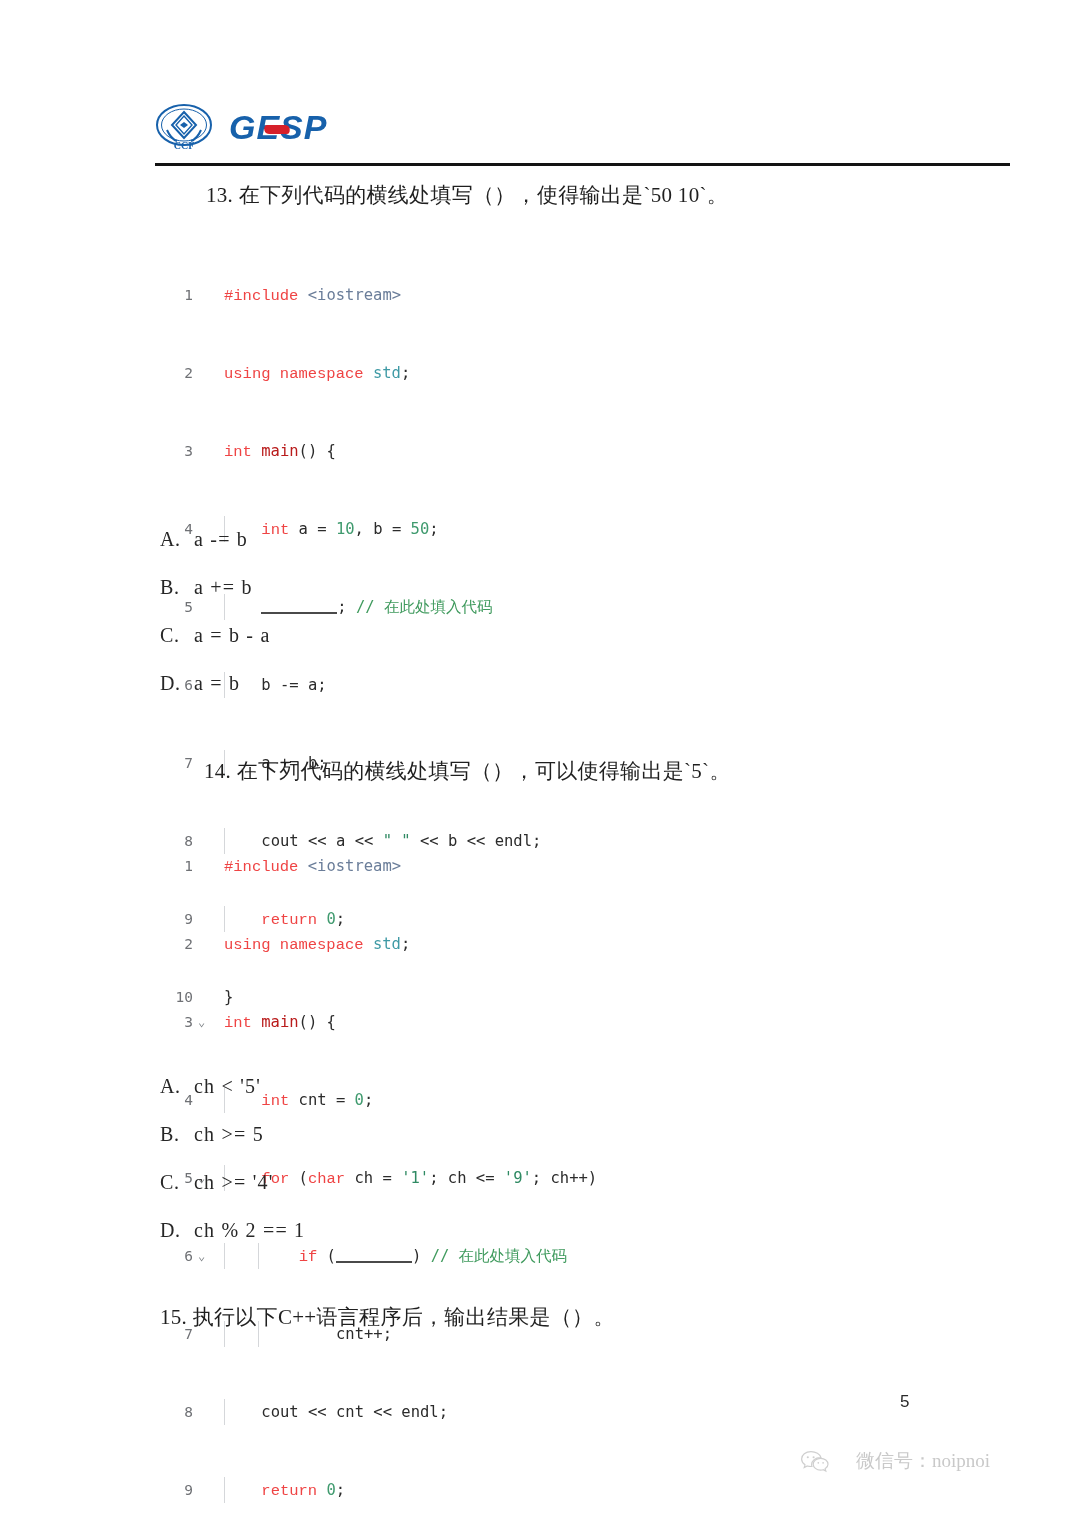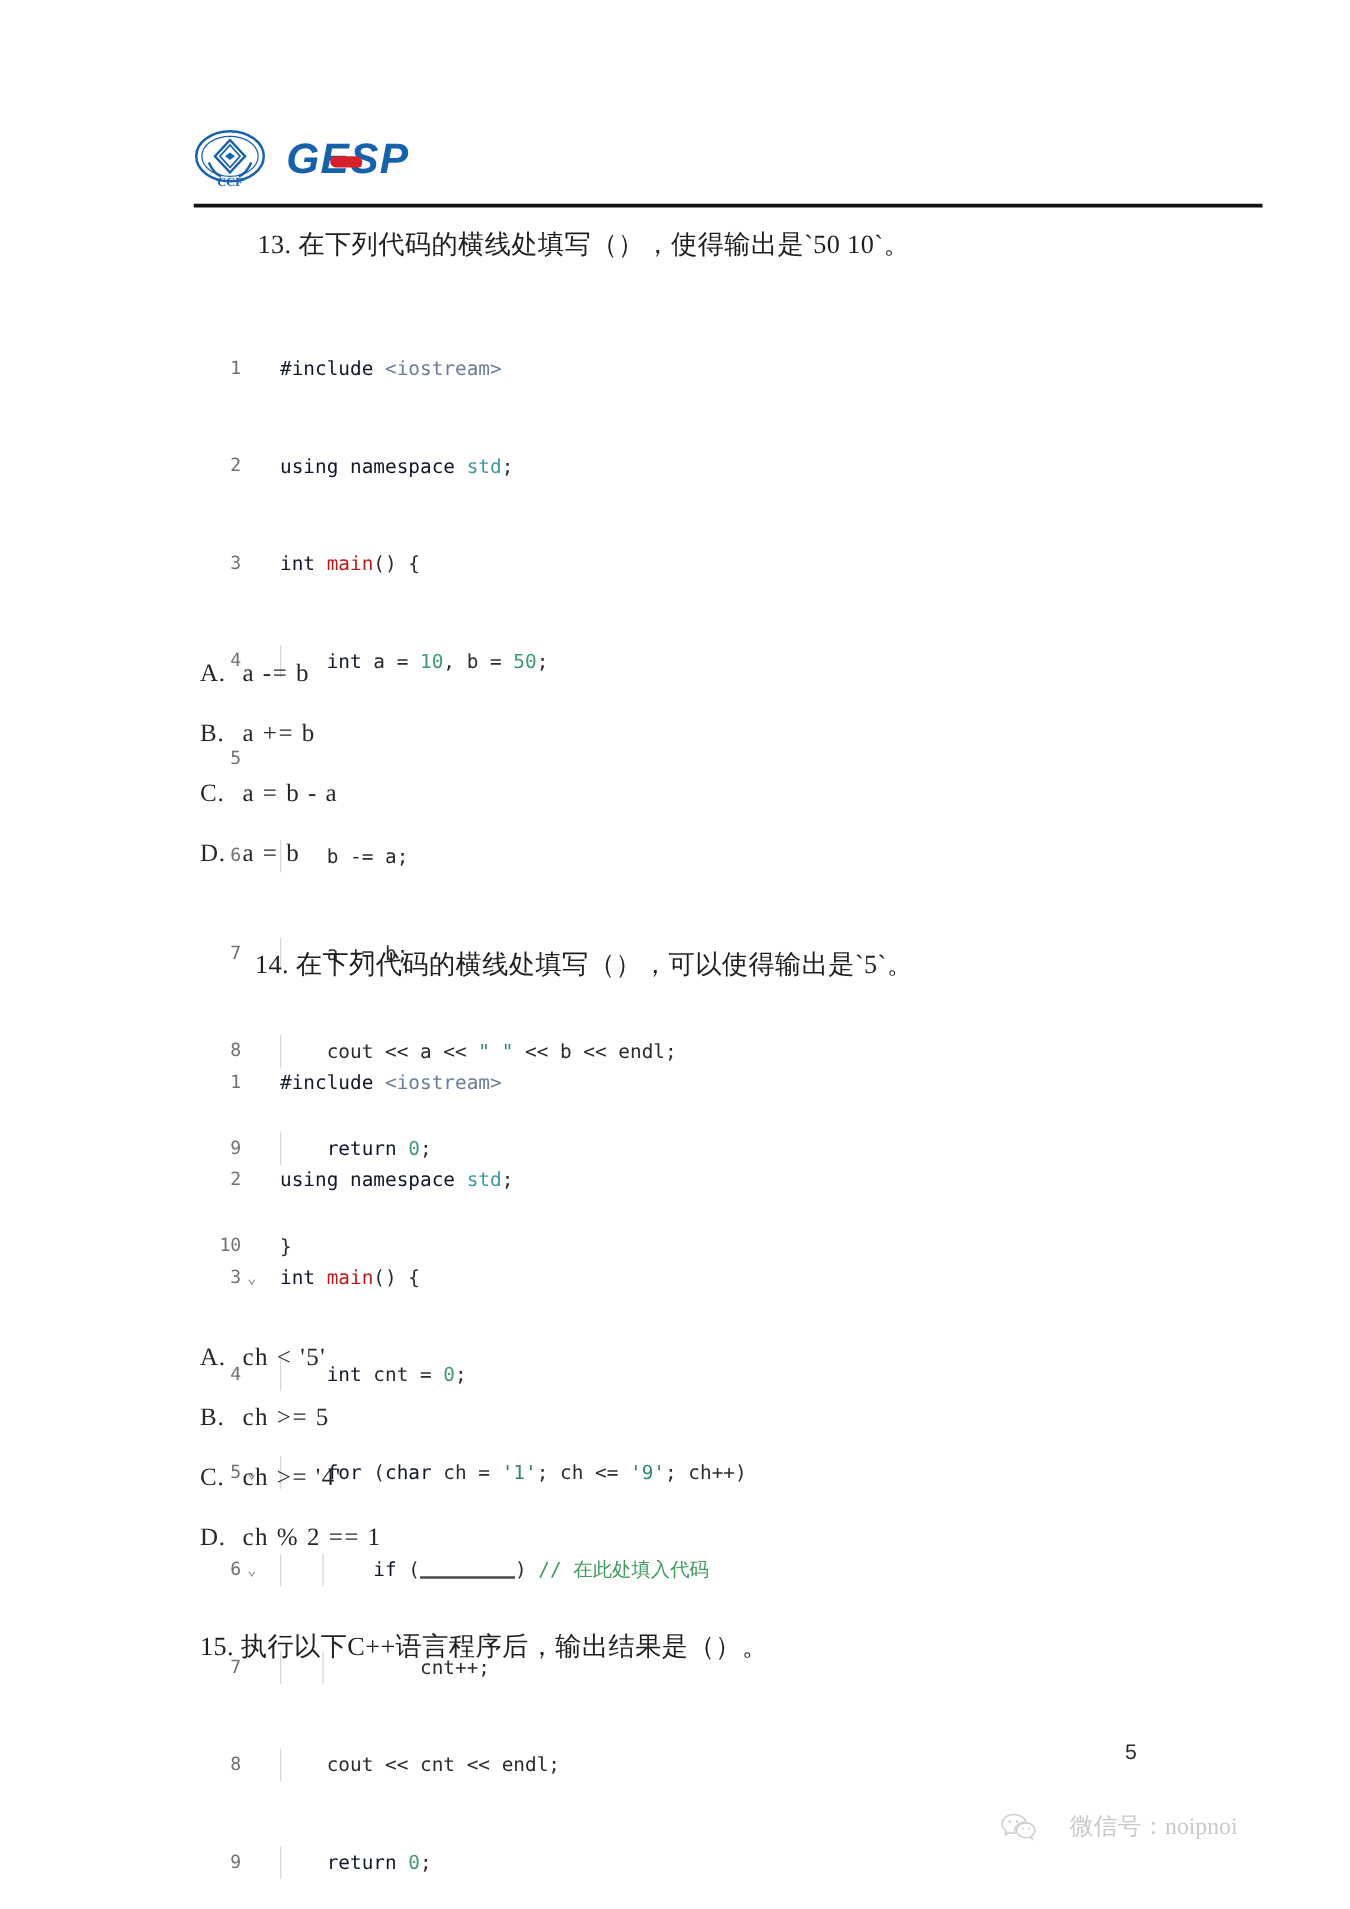--- a/index.html
+++ b/index.html
@@ -125,21 +125,21 @@
     position: absolute;
     top: 0;
     width: 1px;
     height: 26px;
     background: #d5d7da;
   }
   .g1 { left: 14px; }
   .g2 { left: 48px; }
 
   
-  .kw   { color: #0f172a; }
+  .kw   { color: #ef4444; font-family: Liberation Mono, monospace; }
   .fn   { color: #b91c1c; }
   .inc  { color: #6a7d99; }
   .ns   { color: #3f9aa5; }
   .num  { color: #3f9a6e; }
   .str  { color: #2f8a63; }
   .cmt  { color: #3f9a5d; }
   .plain{ color: #2b2b2b; }
   .blank-fill {
     display: inline-block;
     border-bottom: 2px solid #4a4a4a;
@@ -235,20 +235,21 @@
     <span class="code-text"><span class="kw">int</span> <span class="fn">main</span><span class="plain">() {</span></span>
   </div>
   <div class="code-line">
     <span class="ln">4</span>
     <span class="gutter-pad"></span>
     <span class="code-text"><span class="guide g1"></span>    <span class="kw">int</span> <span class="plain">a = </span><span class="num">10</span><span class="plain">, b = </span><span class="num">50</span><span class="plain">;</span></span>
   </div>
   <div class="code-line">
     <span class="ln">5</span>
     <span class="gutter-pad"></span>
+    <span class="code-text"><span class="guide g1"></span>    <span class="blank-fill"></span><span class="plain">; </span><span class="cmt">// 在此处填入代码</span></span>
   </div>
   <div class="code-line">
     <span class="ln">6</span>
     <span class="gutter-pad"></span>
     <span class="code-text"><span class="guide g1"></span>    <span class="plain">b -= a;</span></span>
   </div>
   <div class="code-line">
     <span class="ln">7</span>
     <span class="gutter-pad"></span>
     <span class="code-text"><span class="guide g1"></span>    <span class="plain">a += b;</span></span>

